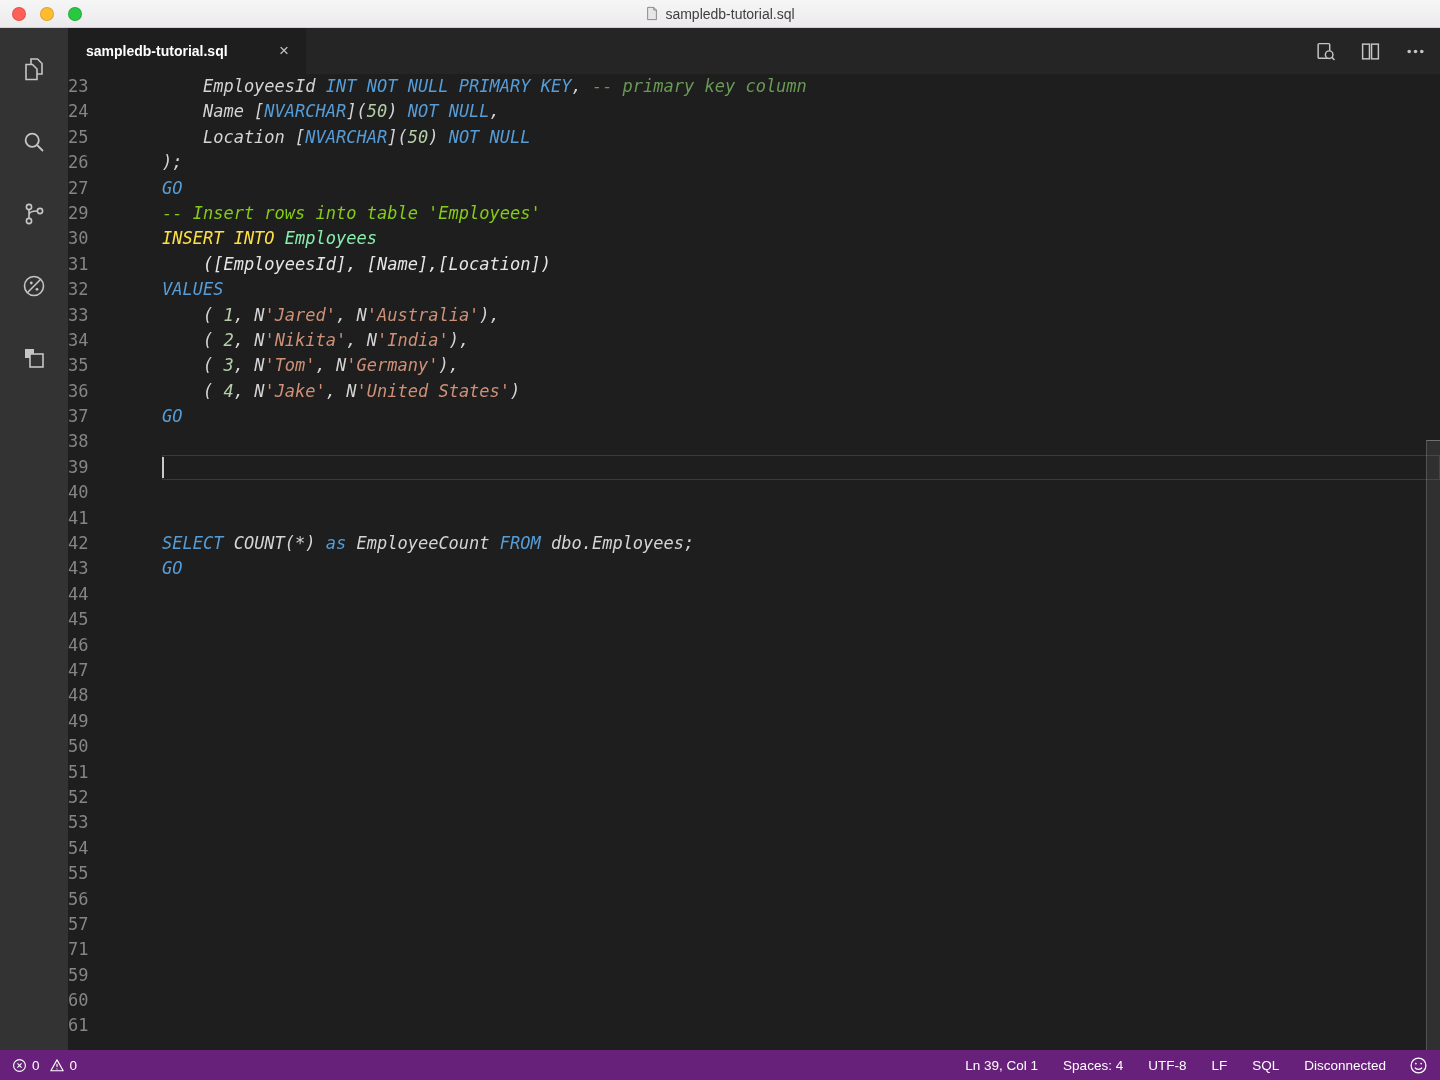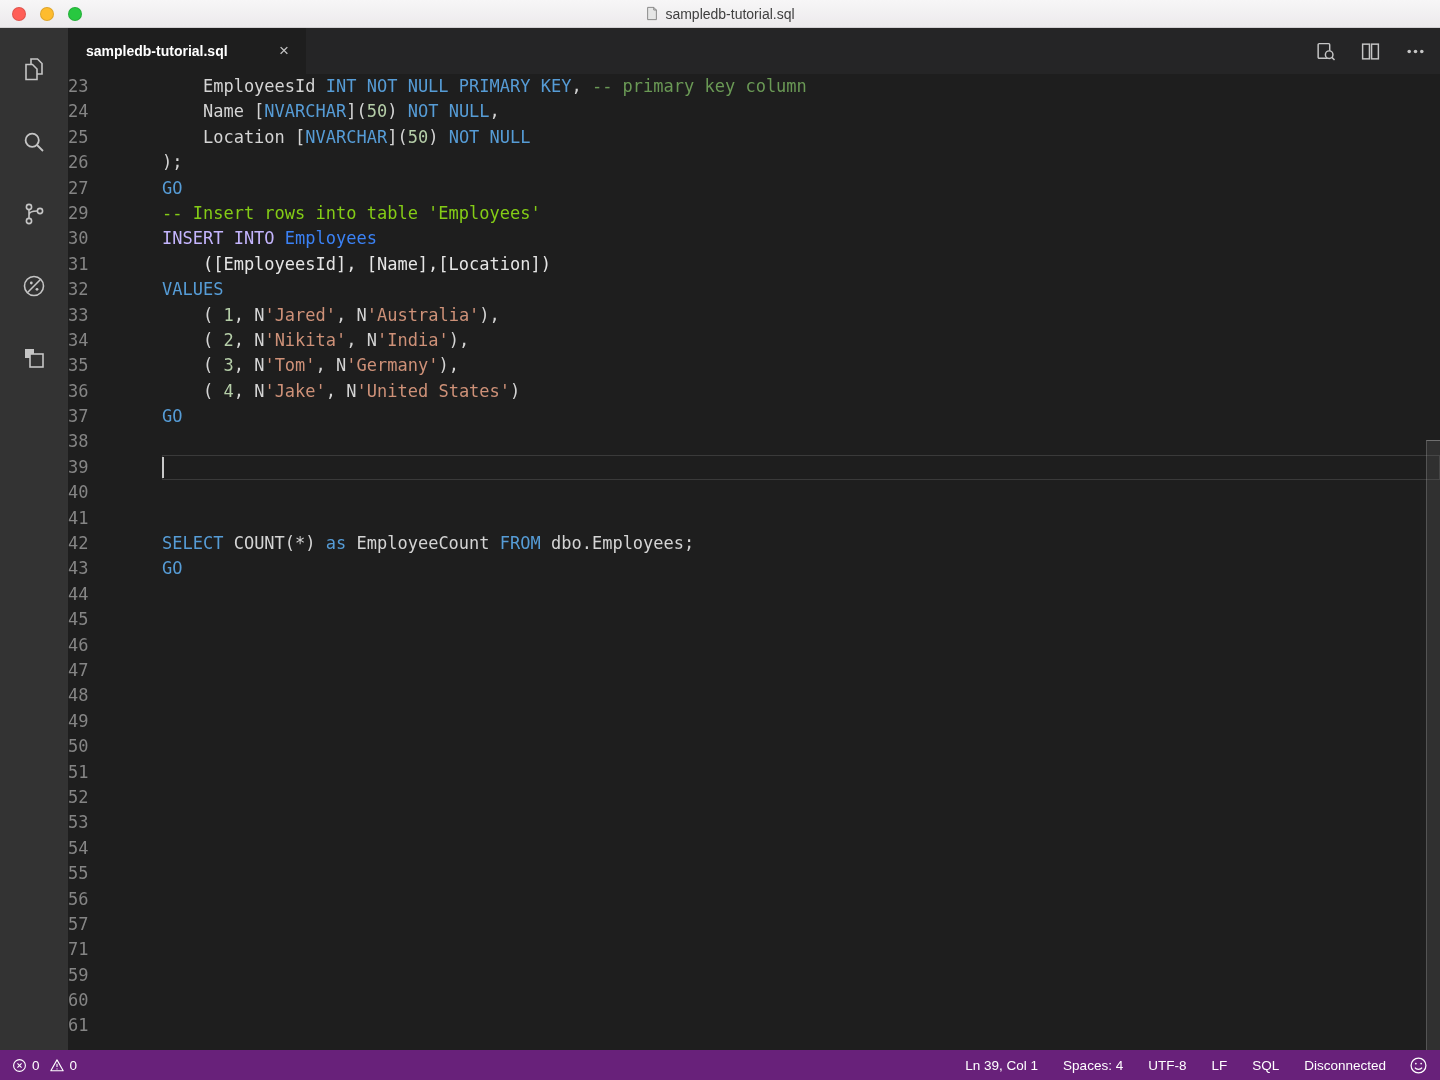--- a/index.html
+++ b/index.html
@@ -60,21 +60,21 @@
   .editor { flex:1 1 auto; position:relative; background:var(--editor-bg, #1e1e1e); overflow:hidden; }
   .lines { position:absolute; top:0; left:0; right:0; }
   .line {
     display:flex; height:25.4px; line-height:25.4px;
     font-family:"DejaVu Sans Mono", monospace; font-size:17px; white-space:pre;
   }
   .gutter {
     width:94px; flex:0 0 94px; padding-right:38px; text-align:left;
     color:var(--line-number, #858585); user-select:none;
   }
-  .code { flex:1 1 auto; position:relative; color:#d4d4d4; }
+  .code { flex:1 1 auto; position:relative; color:#d4d4d4;font-style:italic; }
   .line.current .code { box-shadow: inset 0 0 0 1px var(--current-line-border, #3a3a3a); }
   .cursor {
     position:absolute; left:0; top:2px; width:2px; height:21px;
     background:var(--cursor, #c8c8c8);
   }
   .scrollbar-thumb {
     position:absolute; right:0; top:366px; width:14px; height:610px;
     background:rgba(121,121,121,0.20);
     border-top:1px solid rgba(190,190,190,0.45);
     border-left:1px solid rgba(190,190,190,0.25);
@@ -197,21 +197,21 @@
       </div>
 
       <div class="editor">
         <div class="lines">
             <div class="line"><div class="gutter">23</div><div class="code"><span style="color: rgb(212, 212, 212);">    EmployeesId </span><span style="color: rgb(86, 156, 214);">INT NOT NULL PRIMARY KEY</span><span style="color: rgb(212, 212, 212);">, </span><span style="color: rgb(106, 153, 85);">-- primary key column</span></div></div>
             <div class="line"><div class="gutter">24</div><div class="code"><span style="color: rgb(212, 212, 212);">    Name [</span><span style="color: rgb(86, 156, 214);">NVARCHAR</span><span style="color: rgb(212, 212, 212);">](</span><span style="color: rgb(181, 206, 168);">50</span><span style="color: rgb(212, 212, 212);">) </span><span style="color: rgb(86, 156, 214);">NOT NULL</span><span style="color: rgb(212, 212, 212);">,</span></div></div>
             <div class="line"><div class="gutter">25</div><div class="code"><span style="color: rgb(212, 212, 212);">    Location [</span><span style="color: rgb(86, 156, 214);">NVARCHAR</span><span style="color: rgb(212, 212, 212);">](</span><span style="color: rgb(181, 206, 168);">50</span><span style="color: rgb(212, 212, 212);">) </span><span style="color: rgb(86, 156, 214);">NOT NULL</span></div></div>
             <div class="line"><div class="gutter">26</div><div class="code"><span style="color: rgb(212, 212, 212);">);</span></div></div>
             <div class="line"><div class="gutter">27</div><div class="code"><span style="color: rgb(86, 156, 214);">GO</span></div></div>
             <div class="line"><div class="gutter">29</div><div class="code"><span style="color: #84cc16;">-- Insert rows into table 'Employees'</span></div></div>
-            <div class="line"><div class="gutter">30</div><div class="code"><span style="color: #c4b5fd;">INSERT INTO</span><span style="color: #3b82f6;"> Employees</span></div></div>
+            <div class="line"><div class="gutter">30</div><div class="code"><span style="color: #fde047;">INSERT INTO</span><span style="color: #86efac;"> Employees</span></div></div>
             <div class="line"><div class="gutter">31</div><div class="code"><span style="color: #e5e5e5;">    ([EmployeesId], [Name],[Location])</span></div></div>
             <div class="line"><div class="gutter">32</div><div class="code"><span style="color: rgb(86, 156, 214);">VALUES</span></div></div>
             <div class="line"><div class="gutter">33</div><div class="code"><span style="color: rgb(212, 212, 212);">    ( </span><span style="color: rgb(181, 206, 168);">1</span><span style="color: rgb(212, 212, 212);">, N</span><span style="color: rgb(206, 145, 120);">'Jared'</span><span style="color: rgb(212, 212, 212);">, N</span><span style="color: rgb(206, 145, 120);">'Australia'</span><span style="color: rgb(212, 212, 212);">),</span></div></div>
             <div class="line"><div class="gutter">34</div><div class="code"><span style="color: rgb(212, 212, 212);">    ( </span><span style="color: rgb(181, 206, 168);">2</span><span style="color: rgb(212, 212, 212);">, N</span><span style="color: rgb(206, 145, 120);">'Nikita'</span><span style="color: rgb(212, 212, 212);">, N</span><span style="color: rgb(206, 145, 120);">'India'</span><span style="color: rgb(212, 212, 212);">),</span></div></div>
             <div class="line"><div class="gutter">35</div><div class="code"><span style="color: rgb(212, 212, 212);">    ( </span><span style="color: rgb(181, 206, 168);">3</span><span style="color: rgb(212, 212, 212);">, N</span><span style="color: rgb(206, 145, 120);">'Tom'</span><span style="color: rgb(212, 212, 212);">, N</span><span style="color: rgb(206, 145, 120);">'Germany'</span><span style="color: rgb(212, 212, 212);">),</span></div></div>
             <div class="line"><div class="gutter">36</div><div class="code"><span style="color: rgb(212, 212, 212);">    ( </span><span style="color: rgb(181, 206, 168);">4</span><span style="color: rgb(212, 212, 212);">, N</span><span style="color: rgb(206, 145, 120);">'Jake'</span><span style="color: rgb(212, 212, 212);">, N</span><span style="color: rgb(206, 145, 120);">'United States'</span><span style="color: rgb(212, 212, 212);">)</span></div></div>
             <div class="line"><div class="gutter">37</div><div class="code"><span style="color: rgb(86, 156, 214);">GO</span></div></div>
             <div class="line"><div class="gutter">38</div><div class="code"></div></div>
             <div class="line current"><div class="gutter">39</div><div class="code"><span class="cursor" style="left: 0px;"></span></div></div>
             <div class="line"><div class="gutter">40</div><div class="code"></div></div>

